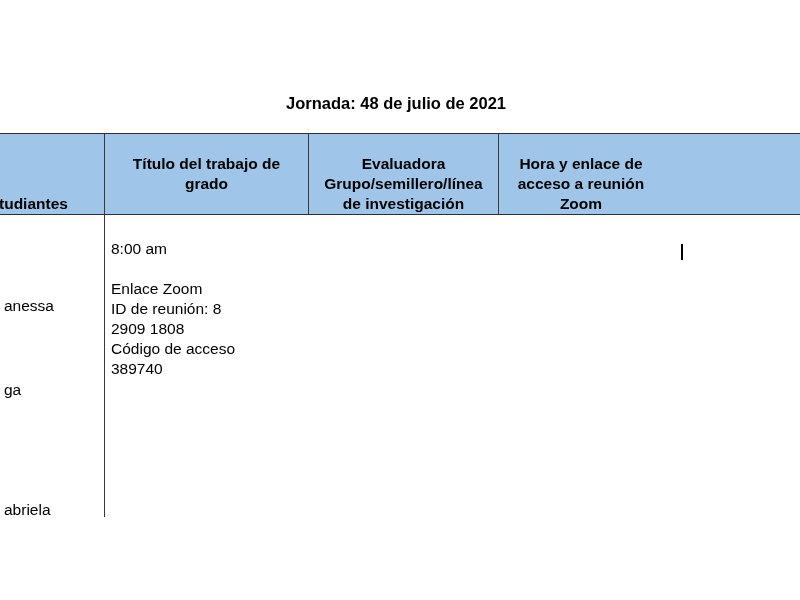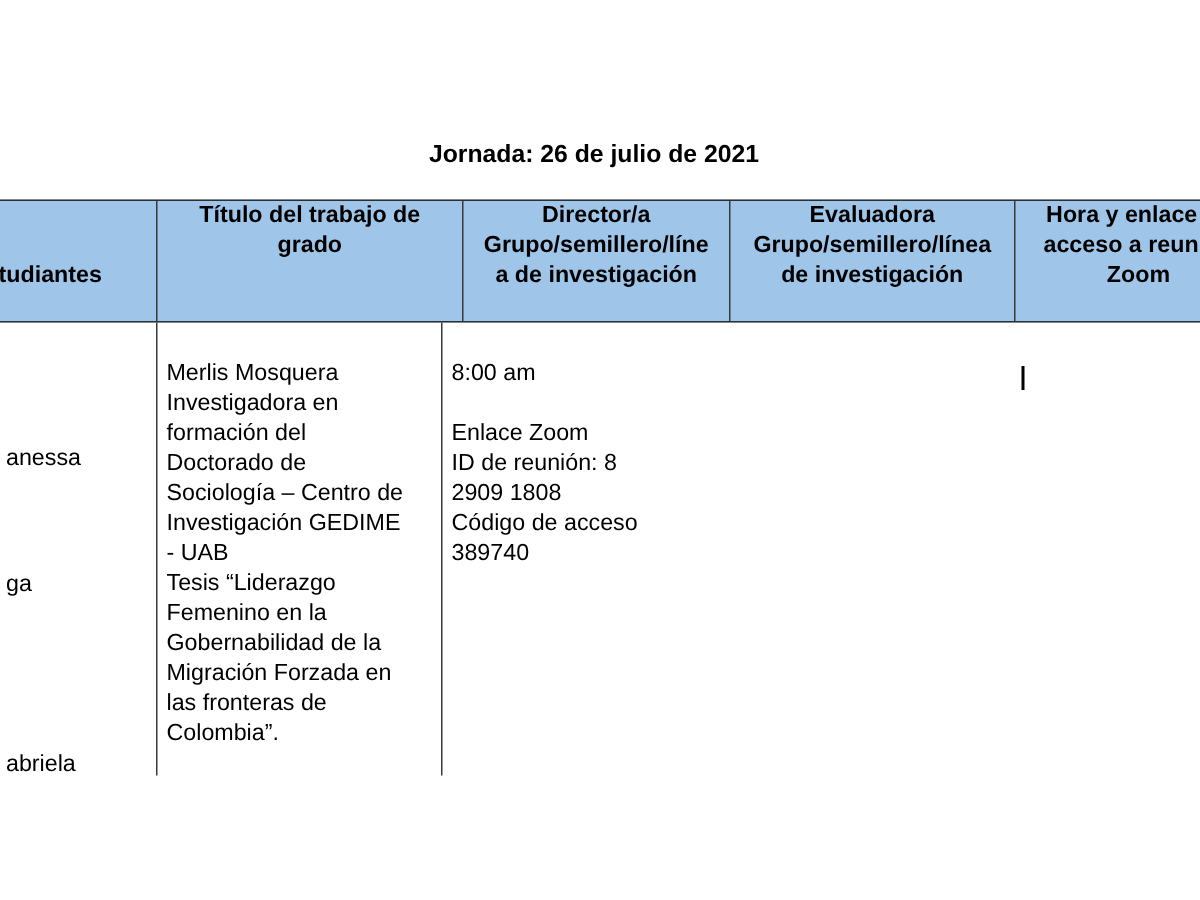--- a/index.html
+++ b/index.html
@@ -27,81 +27,65 @@
   .cell{
     box-sizing:border-box;
     border-left:1.5px solid #3a3a3a;
     white-space:pre;
     font-size:15.5px;line-height:20px;
     overflow:hidden;
   }
   .cell.first{border-left:none;}
   .head .cell{
     font-weight:bold;text-align:center;
-    padding:0 3px 0 3px;
+    padding:20px 3px 0 3px;
   }
   .body .cell{padding:24px 6px 0 6px;}
   .w1{width:160px;}
   .w2{width:204px;}
   .w3{width:178px;}
   .w4{width:190px;}
   .w5{width:165px;}
   .body .w1{padding:0;}
   .frag{line-height:20px;padding-left:60px;}
   .frag.f1{margin-top:41px;}
   .frag.f2{margin-top:24px;}
   .frag.f3{margin-top:60px;}
   .caret{
     position:absolute;left:681px;top:244px;width:1.5px;height:16px;
     background:#000;
   }
 </style>
 </head>
 <body>
 
-<div class="doc-title">Jornada: 26 de julio de 2021</div>
+<div class="doc-title">Jornada: 48 de julio de 2021</div>
 
 <div class="doc-table">
   <div class="t-row head">
     <div class="cell first w1">
 
 Estudiantes</div>
     <div class="cell w2">Título del trabajo de
 grado</div>
-    <div class="cell w3">Director/a
-Grupo/semillero/líne
-a de investigación</div>
     <div class="cell w4">Evaluadora
 Grupo/semillero/línea
 de investigación</div>
     <div class="cell w5">Hora y enlace de
 acceso a reunión
 Zoom</div>
   </div>
   <div class="t-row body">
     <div class="cell first w1">
       <div class="frag f1">anessa</div>
       <div class="frag f2">ga</div>
       <div class="frag f3">abriela</div>
       
       
     </div>
-    <div class="cell w4">Merlis Mosquera
-Investigadora en
-formación del
-Doctorado de
-Sociología – Centro de
-Investigación GEDIME
-- UAB
-Tesis “Liderazgo
-Femenino en la
-Gobernabilidad de la
-Migración Forzada en
-las fronteras de
-Colombia”.</div>
     <div class="cell w5">8:00 am
 
 Enlace Zoom
 ID de reunión: 8
 2909 1808
 Código de acceso
 389740</div>
   </div>
 </div>
 

